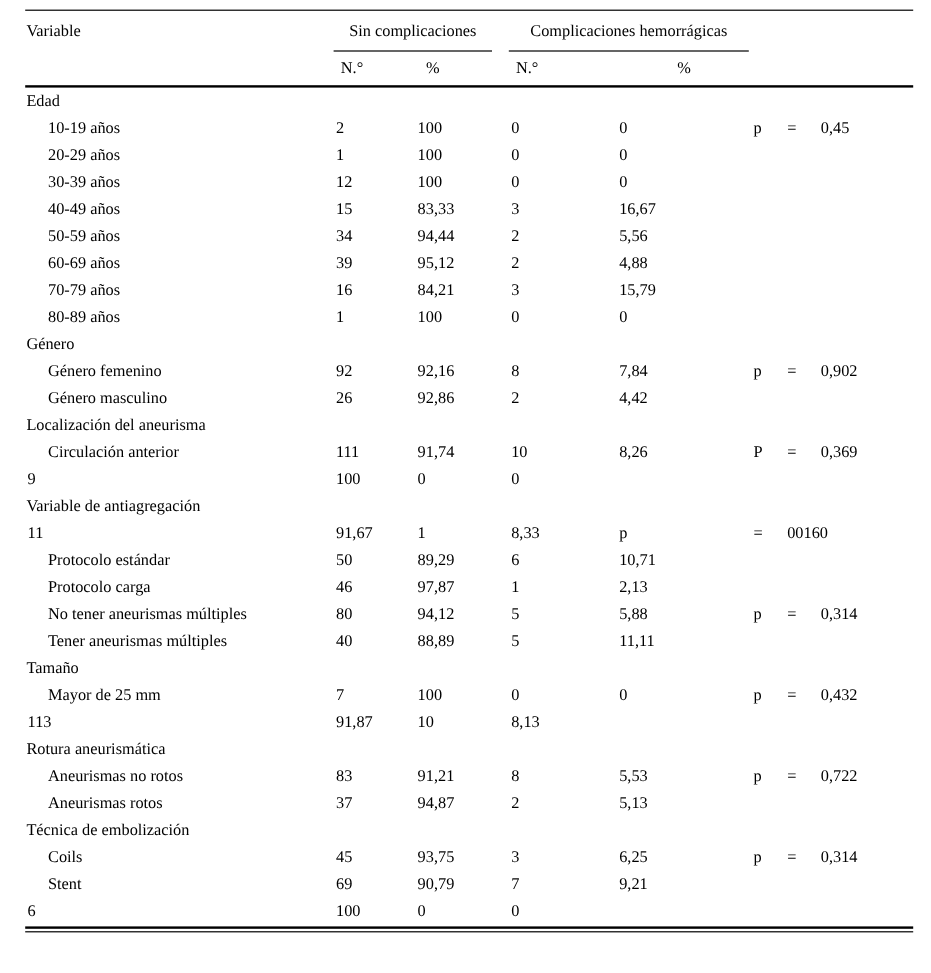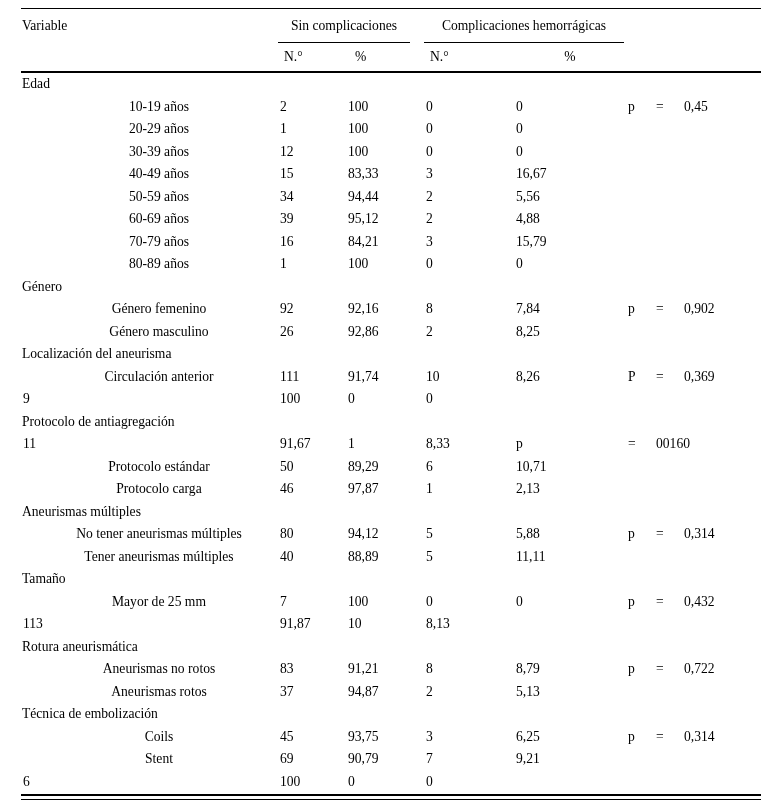--- a/index.html
+++ b/index.html
@@ -38,21 +38,21 @@
     border-bottom: 2.6px solid #000;
     align-items: center;
   }
   .nh { padding-left: 6px; }
   .ph1 { padding-left: 9px; }
   .ph2 { text-align: center; }
 
   
   .body-row { height: 22.5px; align-items: center; }
   .section-title { padding-left: 1px; }
-  .indent { padding-left: 19px; text-align: center; }
+  .indent { padding-left: 19px; }
   .num { padding-left: 2px; }
 
   
   .rule-thick { border-top: 2.3px solid #000; margin-top: 1px; }
   .rule-thin  { border-top: 1.2px solid #000; margin-top: 2.5px; }
 </style>
 </head>
 <body>
 
 <div class="page">
@@ -167,21 +167,21 @@
           <div class="cell num">7,84</div>
           <div class="cell num">p</div>
           <div class="cell num">=</div>
           <div class="cell num">0,902</div>
         </div>
         <div class="row body-row">
           <div class="cell indent">Género masculino</div>
           <div class="cell num">26</div>
           <div class="cell num">92,86</div>
           <div class="cell num">2</div>
-          <div class="cell num">8,25</div>
+          <div class="cell num">4,42</div>
           <div class="cell num"></div>
           <div class="cell num"></div>
           <div class="cell num"></div>
         </div>
         <div class="row body-row">
           <div class="cell section-title">Localización del aneurisma</div>
         </div>
         <div class="row body-row">
           <div class="cell indent">Circulación anterior</div>
           <div class="cell num">111</div>
@@ -195,21 +195,21 @@
         <div class="row body-row">
           <div class="cell num">9</div>
           <div class="cell num">100</div>
           <div class="cell num">0</div>
           <div class="cell num">0</div>
           <div class="cell num"></div>
           <div class="cell num"></div>
           <div class="cell num"></div>
         </div>
         <div class="row body-row">
-          <div class="cell section-title">Protocolo de antiagregación</div>
+          <div class="cell section-title">Variable de antiagregación</div>
         </div>
         <div class="row body-row">
           <div class="cell num">11</div>
           <div class="cell num">91,67</div>
           <div class="cell num">1</div>
           <div class="cell num">8,33</div>
           <div class="cell num">p</div>
           <div class="cell num">=</div>
           <div class="cell num">00160</div>
         </div>
@@ -227,23 +227,20 @@
           <div class="cell indent">Protocolo carga</div>
           <div class="cell num">46</div>
           <div class="cell num">97,87</div>
           <div class="cell num">1</div>
           <div class="cell num">2,13</div>
           <div class="cell num"></div>
           <div class="cell num"></div>
           <div class="cell num"></div>
         </div>
         <div class="row body-row">
-          <div class="cell section-title">Aneurismas múltiples</div>
-        </div>
-        <div class="row body-row">
           <div class="cell indent">No tener aneurismas múltiples</div>
           <div class="cell num">80</div>
           <div class="cell num">94,12</div>
           <div class="cell num">5</div>
           <div class="cell num">5,88</div>
           <div class="cell num">p</div>
           <div class="cell num">=</div>
           <div class="cell num">0,314</div>
         </div>
         <div class="row body-row">
@@ -279,21 +276,21 @@
           <div class="cell num"></div>
         </div>
         <div class="row body-row">
           <div class="cell section-title">Rotura aneurismática</div>
         </div>
         <div class="row body-row">
           <div class="cell indent">Aneurismas no rotos</div>
           <div class="cell num">83</div>
           <div class="cell num">91,21</div>
           <div class="cell num">8</div>
-          <div class="cell num">8,79</div>
+          <div class="cell num">5,53</div>
           <div class="cell num">p</div>
           <div class="cell num">=</div>
           <div class="cell num">0,722</div>
         </div>
         <div class="row body-row">
           <div class="cell indent">Aneurismas rotos</div>
           <div class="cell num">37</div>
           <div class="cell num">94,87</div>
           <div class="cell num">2</div>
           <div class="cell num">5,13</div>

